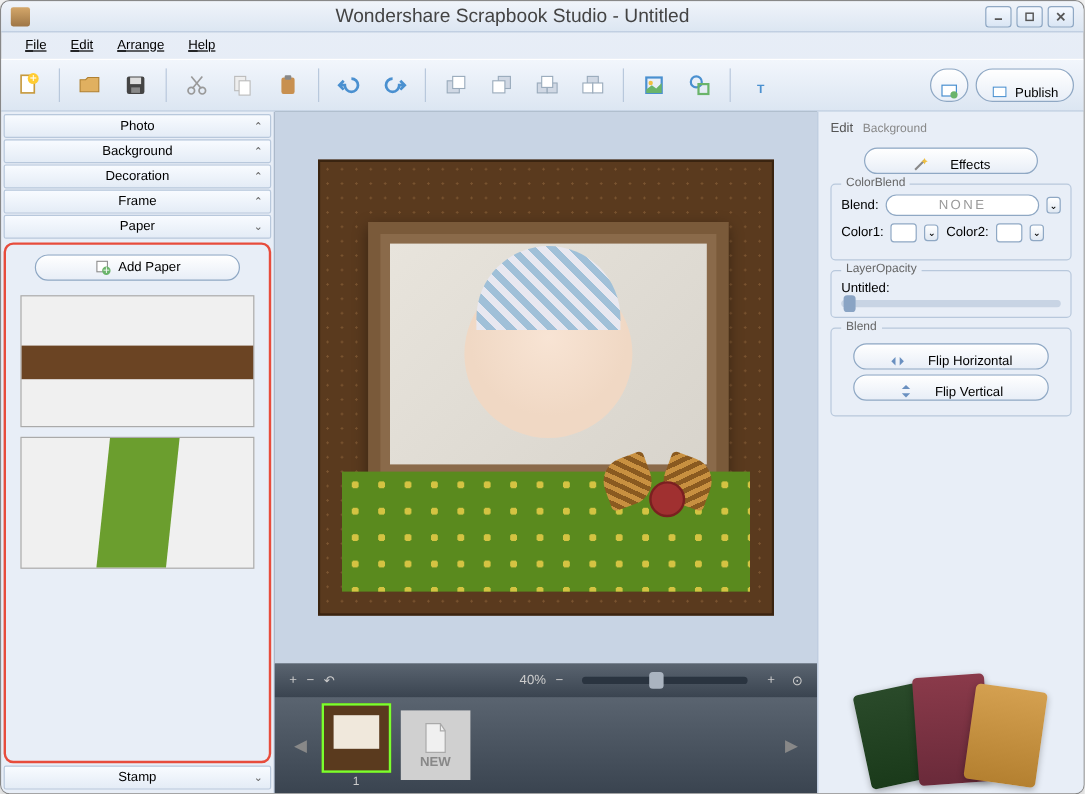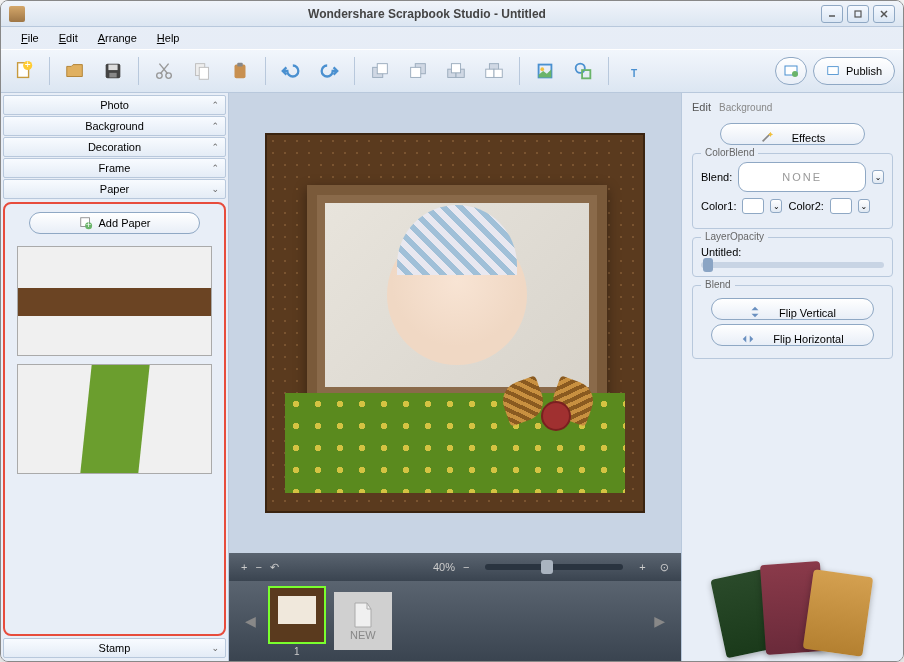--- a/index.html
+++ b/index.html
@@ -1,30 +1,30 @@
 <!DOCTYPE html>
 <html><head>
 <meta charset="utf-8">
 <style>
 * { box-sizing: border-box; margin: 0; padding: 0; font-family: Tahoma, sans-serif; font-size: 11px; }
 body { background: #fff; }
 .window { width: 904px; height: 662px; background: linear-gradient(#e8eef7, #d5e0ef); border: 1px solid #888; border-radius: 8px; overflow: hidden; display: flex; flex-direction: column; box-shadow: 0 4px 20px rgba(0,0,0,0.3); margin: 0 auto; }
 .titlebar { height: 26px; display: flex; align-items: center; padding: 0 8px; background: linear-gradient(#f0f4fa, #dce6f2); border-bottom: 1px solid #b8c8dc; }
 .app-icon { width: 16px; height: 16px; background: linear-gradient(#d4a76a, #9e7646); border-radius: 2px; margin-right: 8px; }
-.title { flex: 1; text-align: center; font-weight: bold; color: #444; font-size: 12px; }
+.title { flex: 1; text-align: center; font-weight: normal; color: #444; font-size: 16px; }
 .win-controls { display: flex; gap: 4px; }
 .win-btn { width: 22px; height: 18px; border: 1px solid #8fa8c4; border-radius: 3px; background: linear-gradient(#f5f9ff, #dae6f4); display: flex; align-items: center; justify-content: center; cursor: pointer; }
 .menubar { height: 22px; display: flex; align-items: center; padding: 0 12px; gap: 4px; }
-.menu-item { padding: 2px 8px; cursor: pointer; }
+.menu-item { padding: 2px 8px; cursor: pointer; text-decoration: underline; }
 .menu-item u { text-decoration: underline; }
 .toolbar { height: 44px; background: linear-gradient(#f2f6fc, #dce6f2); border-top: 1px solid #fff; border-bottom: 1px solid #b8c8dc; display: flex; align-items: center; padding: 0 8px; gap: 8px; }
 .tb-btn { width: 30px; height: 30px; display: flex; align-items: center; justify-content: center; cursor: pointer; border-radius: 3px; }
 .tb-sep { width: 1px; height: 28px; background: #b8c8dc; margin: 0 2px; }
 .publish-area { margin-left: auto; display: flex; gap: 6px; align-items: center; }
-.pub-btn { height: 28px; padding: 0 12px; border: 1px solid #8fa8c4; border-radius: 14px; background: linear-gradient(#fff, #e8eef7); display: flex; align-items: center; gap: 6px; cursor: pointer; }
+.pub-btn { height: 28px; padding: 0 12px; border: 1px solid #8fa8c4; border-radius: 14px; background: linear-gradient(#fff, #e8eef7); display: flex; align-items: flex-end; gap: 6px; cursor: pointer; }
 .small-pub { width: 32px; padding: 0; justify-content: center; }
 .main { flex: 1; display: flex; overflow: hidden; }
 .left-panel { width: 228px; background: #e8eef7; border-right: 1px solid #b8c8dc; display: flex; flex-direction: column; padding: 2px; }
 .accordion { border: 1px solid #b8c8dc; background: linear-gradient(#f8fbff, #e4ecf6); height: 20px; display: flex; align-items: center; justify-content: center; position: relative; cursor: pointer; margin-bottom: 1px; border-radius: 2px; }
 .accordion .chev { position: absolute; right: 6px; font-size: 9px; color: #666; }
 .paper-section { flex: 1; border: 2px solid #e74c3c; border-radius: 8px; margin: 2px 0; padding: 4px; background: #e8eef7; display: flex; flex-direction: column; }
 .add-paper-btn { height: 22px; border: 1px solid #8fa8c4; border-radius: 11px; background: linear-gradient(#fff, #e8eef7); display: flex; align-items: center; justify-content: center; gap: 6px; cursor: pointer; margin: 4px 20px 8px; }
 .paper-thumb { height: 110px; border: 1px solid #aaa; background: #f0f0f0; margin: 4px 8px; position: relative; }
 .thumb1-strip { position: absolute; top: 38%; left: 0; right: 0; height: 26%; background: #6b4423; }
 .thumb2-strip { position: absolute; top: 0; bottom: 0; left: 35%; width: 30%; background: #6b9e2e; transform: skewX(-6deg); }
@@ -41,31 +41,31 @@
 .bow-left, .bow-right { position: absolute; width: 40px; height: 40px; background: repeating-linear-gradient(45deg, #c89040, #c89040 4px, #8a5a20 4px, #8a5a20 8px); border-radius: 50% 10% 50% 10%; }
 .bow-left { left: 0; transform: rotate(-20deg); }
 .bow-right { right: 0; transform: rotate(20deg) scaleX(-1); }
 .button-deco { position: absolute; bottom: 10px; left: 38px; width: 30px; height: 30px; background: #a03030; border-radius: 50%; border: 2px solid #7a2020; }
 .zoom-bar { height: 28px; background: linear-gradient(#5a6470, #3a4450); display: flex; align-items: center; padding: 0 12px; gap: 8px; color: #ccc; }
 .zoom-slider-track { flex: 1; height: 6px; background: #2a3440; border-radius: 3px; position: relative; margin: 0 8px; }
 .zoom-thumb { position: absolute; left: 40%; top: -4px; width: 12px; height: 14px; background: #aab4c0; border-radius: 3px; }
 .page-strip { height: 80px; background: linear-gradient(#5a6470, #3a4450); display: flex; align-items: center; padding: 0 12px; gap: 8px; }
 .page-thumb { width: 58px; height: 58px; border: 2px solid #7aff2e; background: #5a3a1e; position: relative; }
 .page-thumb-inner { position:absolute; top:8px; left:8px; width:38px; height:28px; background:#f0e8dc; }
-.new-page { width: 58px; height: 58px; background: #d0d0d0; display: flex; flex-direction: column; align-items: center; justify-content: center; color: #888; font-size: 9px; }
+.new-page { width: 58px; height: 58px; background: #d0d0d0; display: flex; flex-direction: column; align-items: center; justify-content: center; color: #888; font-size: 9px; font-weight: bold; }
 .page-label { color: #ccc; font-size: 10px; text-align: center; }
 .strip-arrow { color: #888; font-size: 14px; cursor: pointer; padding: 0 4px; }
 .right-panel { width: 222px; background: #e8eef7; border-left: 1px solid #b8c8dc; padding: 8px 10px; display: flex; flex-direction: column; }
 .edit-header { font-size: 15px; color: #555; margin-bottom: 2px; display: flex; align-items: baseline; gap: 8px; }
 .edit-sub { font-size: 10px; color: #888; }
 .effects-btn, .flip-btn { height: 22px; border: 1px solid #8fa8c4; border-radius: 11px; background: linear-gradient(#fff, #e8eef7); display: flex; align-items: flex-end; justify-content: center; gap: 18px; cursor: pointer; margin: 8px 28px; }
 .fieldset { border: 1px solid #b8c8dc; border-radius: 4px; padding: 8px; margin-bottom: 8px; position: relative; }
 .fieldset-label { position: absolute; top: -7px; left: 8px; background: #e8eef7; padding: 0 4px; font-size: 10px; color: #666; }
 .blend-row { display: flex; align-items: center; gap: 6px; margin-bottom: 6px; }
-.blend-select { flex: 1; height: 30px; border: 1px solid #8fa8c4; border-radius: 9px; background: #fff; display: flex; align-items: center; justify-content: center; font-family: monospace; letter-spacing: 2px; color: #999; }
+.blend-select { flex: 1; height: 18px; border: 1px solid #8fa8c4; border-radius: 9px; background: #fff; display: flex; align-items: center; justify-content: center; font-family: monospace; letter-spacing: 2px; color: #999; }
 .color-swatch { width: 22px; height: 16px; border: 1px solid #8fa8c4; border-radius: 3px; background: #fff; }
 .opacity-slider { width: 100%; height: 6px; background: #c8d4e4; border-radius: 3px; position: relative; margin-top: 4px; }
 .op-thumb { position: absolute; left: 2px; top: -4px; width: 10px; height: 14px; background: #8aa4c4; border-radius: 3px; }
 .promo { margin-top: auto; height: 110px; display: flex; align-items: flex-end; justify-content: center; gap: -10px; }
 .promo-card { width: 60px; height: 80px; border-radius: 4px; box-shadow: 0 2px 6px rgba(0,0,0,0.3); }
 .pc1 { background: linear-gradient(#2a4a2a, #1a3a1a); transform: rotate(-12deg); }
 .pc2 { background: linear-gradient(#8a3a4a, #6a2a3a); transform: rotate(-4deg); margin-left: -15px; height: 90px; }
 .pc3 { background: linear-gradient(#d4a050, #b48030); transform: rotate(8deg); margin-left: -15px; }
 .icon-svg { width: 22px; height: 22px; }
 .sm-dd { width: 12px; height: 14px; border: 1px solid #8fa8c4; border-radius: 3px; display:flex; align-items:center; justify-content:center; font-size:8px; background: linear-gradient(#fff,#e0e8f2); }
@@ -352,33 +352,33 @@
       <div class="fieldset">
         <div class="fieldset-label">LayerOpacity</div>
         <div>Untitled:</div>
         <div class="opacity-slider">
             <div class="op-thumb"></div>
           </div>
       </div>
       <div class="fieldset">
         <div class="fieldset-label">Blend</div>
         <div class="flip-btn" style="margin:4px 10px">
+          <svg width="14" height="12" viewBox="0 0 16 12">
+              <path d="M2 6 L6 2 L6 10 Z" fill="#6a90c0"></path>
+              <path d="M14 6 L10 2 L10 10 Z" fill="#6a90c0"></path>
+            </svg>
+          <span>Flip Horizontal</span>
+        </div>
+        <div class="flip-btn" style="margin:4px 10px">
           <svg width="12" height="14" viewBox="0 0 12 16">
               <path d="M6 2 L2 6 L10 6 Z" fill="#6a90c0"></path>
               <path d="M6 14 L2 10 L10 10 Z" fill="#6a90c0"></path>
             </svg>
           <span>Flip Vertical</span>
         </div>
-        <div class="flip-btn" style="margin:4px 10px">
-          <svg width="14" height="12" viewBox="0 0 16 12">
-              <path d="M2 6 L6 2 L6 10 Z" fill="#6a90c0"></path>
-              <path d="M14 6 L10 2 L10 10 Z" fill="#6a90c0"></path>
-            </svg>
-          <span>Flip Horizontal</span>
-        </div>
       </div>
       <div class="promo">
         <div class="promo-card pc1"></div>
         <div class="promo-card pc2"></div>
         <div class="promo-card pc3"></div>
       </div>
     </div>
   </div>
 </div>
 

